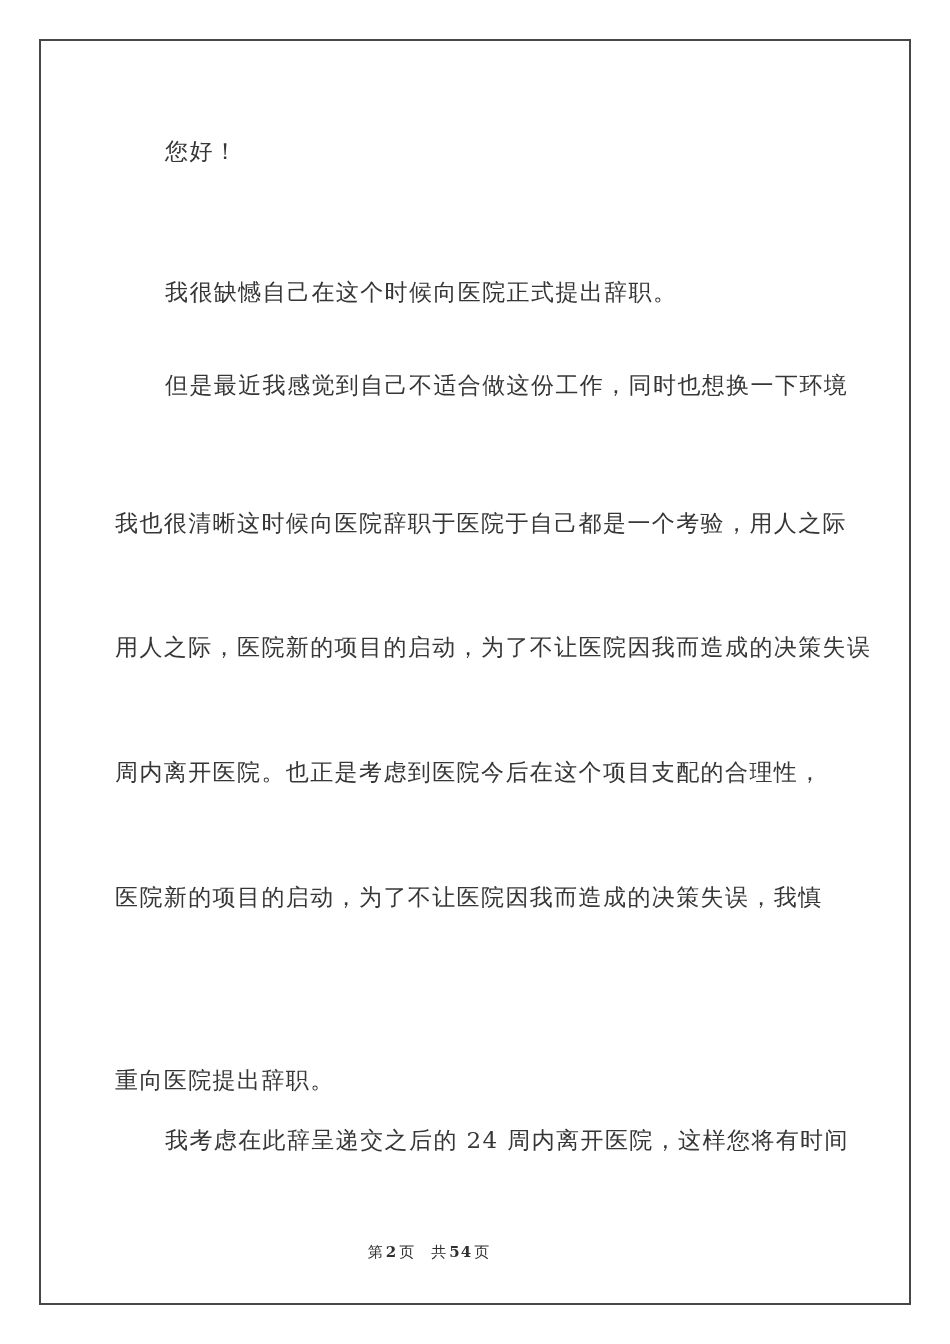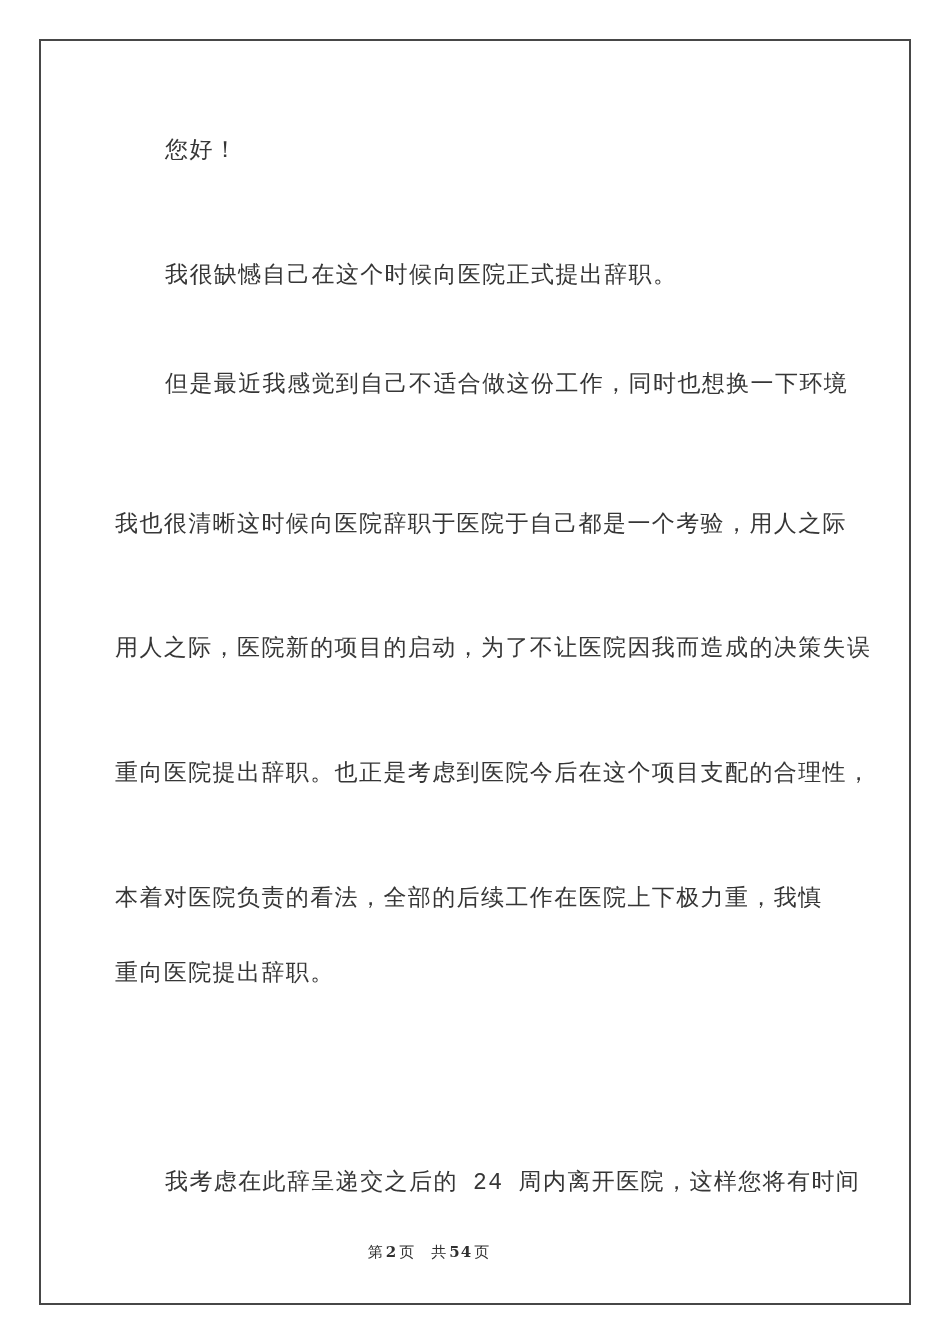--- a/index.html
+++ b/index.html
@@ -28,21 +28,20 @@
     position: absolute;
     left: 115px;
     font-size: 23px;
     line-height: 30px;
     letter-spacing: 1.4px;
     color: #363636;
     white-space: nowrap;
   }
   .text-line.indent {
     padding-left: 50px;
-    font-family: Liberation Mono, monospace;
   }
   .page-footer {
     position: absolute;
     left: 0;
     top: 1243px;
     width: 858px;
     text-align: center;
     font-size: 15px;
     letter-spacing: 1px;
     color: #303030;
@@ -56,25 +55,25 @@
     width: 16px;
   }
 </style>
 </head>
 <body>
 
 <div class="page-border"></div>
 
 <div>
   <div class="text-line indent" style="top:136px">您好！</div>
-  <div class="text-line indent" style="top:261px">我很缺憾自己在这个时候向医院正式提出辞职。</div>
+  <div class="text-line indent" style="top:277px">我很缺憾自己在这个时候向医院正式提出辞职。</div>
   <div class="text-line indent" style="top:370px">但是最近我感觉到自己不适合做这份工作，同时也想换一下环境</div>
   <div class="text-line" style="top:508px">我也很清晰这时候向医院辞职于医院于自己都是一个考验，用人之际</div>
   <div class="text-line" style="top:632px">用人之际，医院新的项目的启动，为了不让医院因我而造成的决策失误</div>
-  <div class="text-line" style="top:757px">重向医院提出辞职。也正是考虑到医院今后在这个项目支配的合理性，</div>
-  <div class="text-line" style="top:882px">本着对医院负责的看法，全部的后续工作在医院上下极力重，我慎</div>
-  <div class="text-line" style="top:957px">重向医院提出辞职。</div>
-  <div class="text-line indent" style="top:1168px">我考虑在此辞呈递交之后的 24 周内离开医院，这样您将有时间</div>
+  <div class="text-line" style="top:757px">周内离开医院。也正是考虑到医院今后在这个项目支配的合理性，</div>
+  <div class="text-line" style="top:882px">医院新的项目的启动，为了不让医院因我而造成的决策失误，我慎</div>
+  <div class="text-line" style="top:1065px">重向医院提出辞职。</div>
+  <div class="text-line indent" style="top:1125px">我考虑在此辞呈递交之后的 24 周内离开医院，这样您将有时间</div>
 </div>
 
 <div class="page-footer">
   <span>第</span><span class="num">2</span><span>页</span><span class="gap"></span><span>共</span><span class="num">54</span><span>页</span>
 </div>
 
 </body></html>

